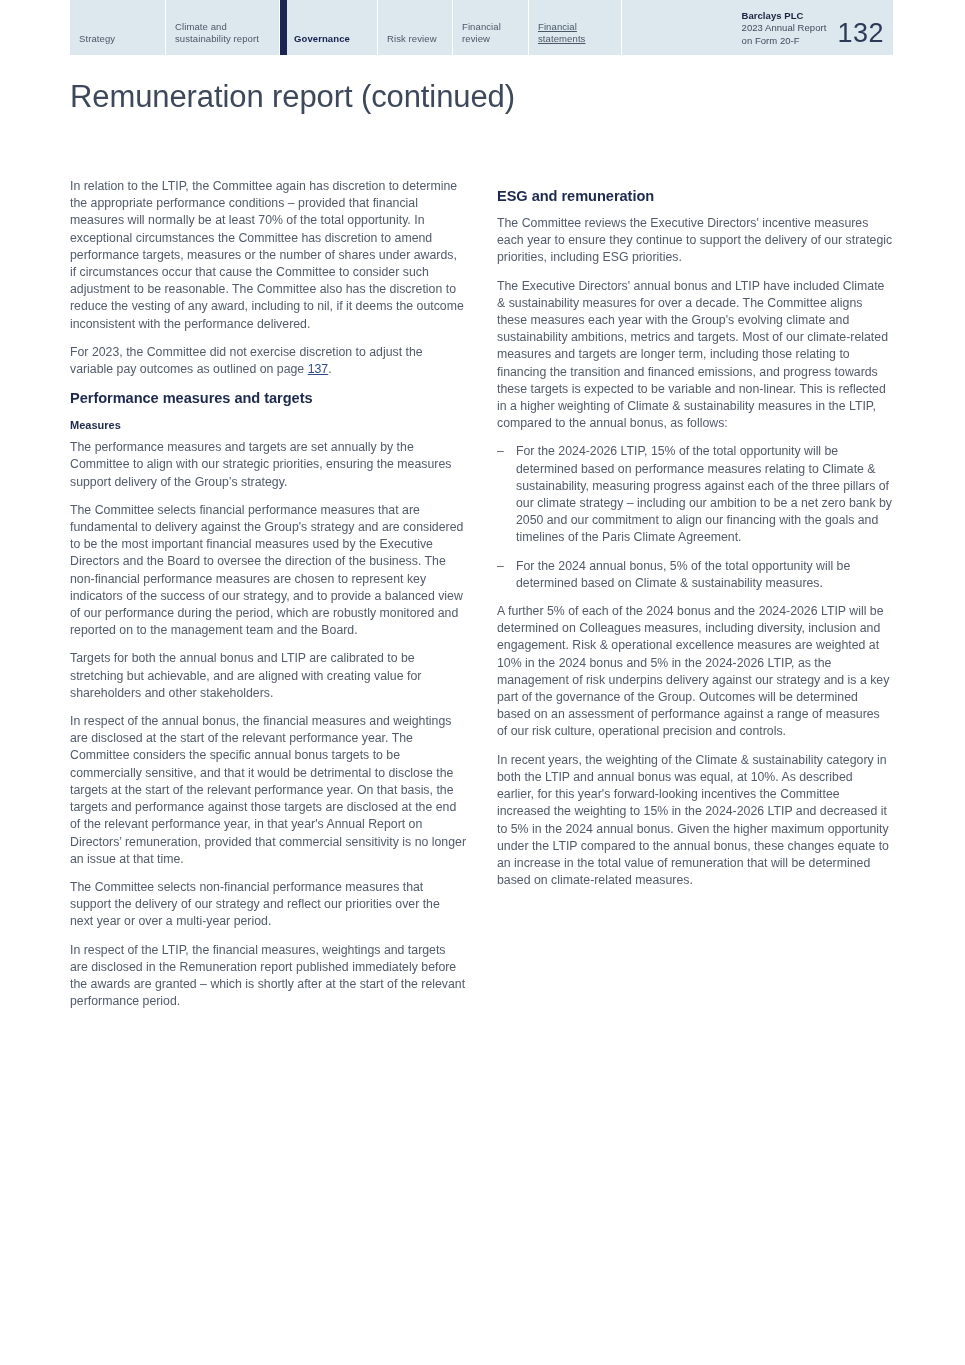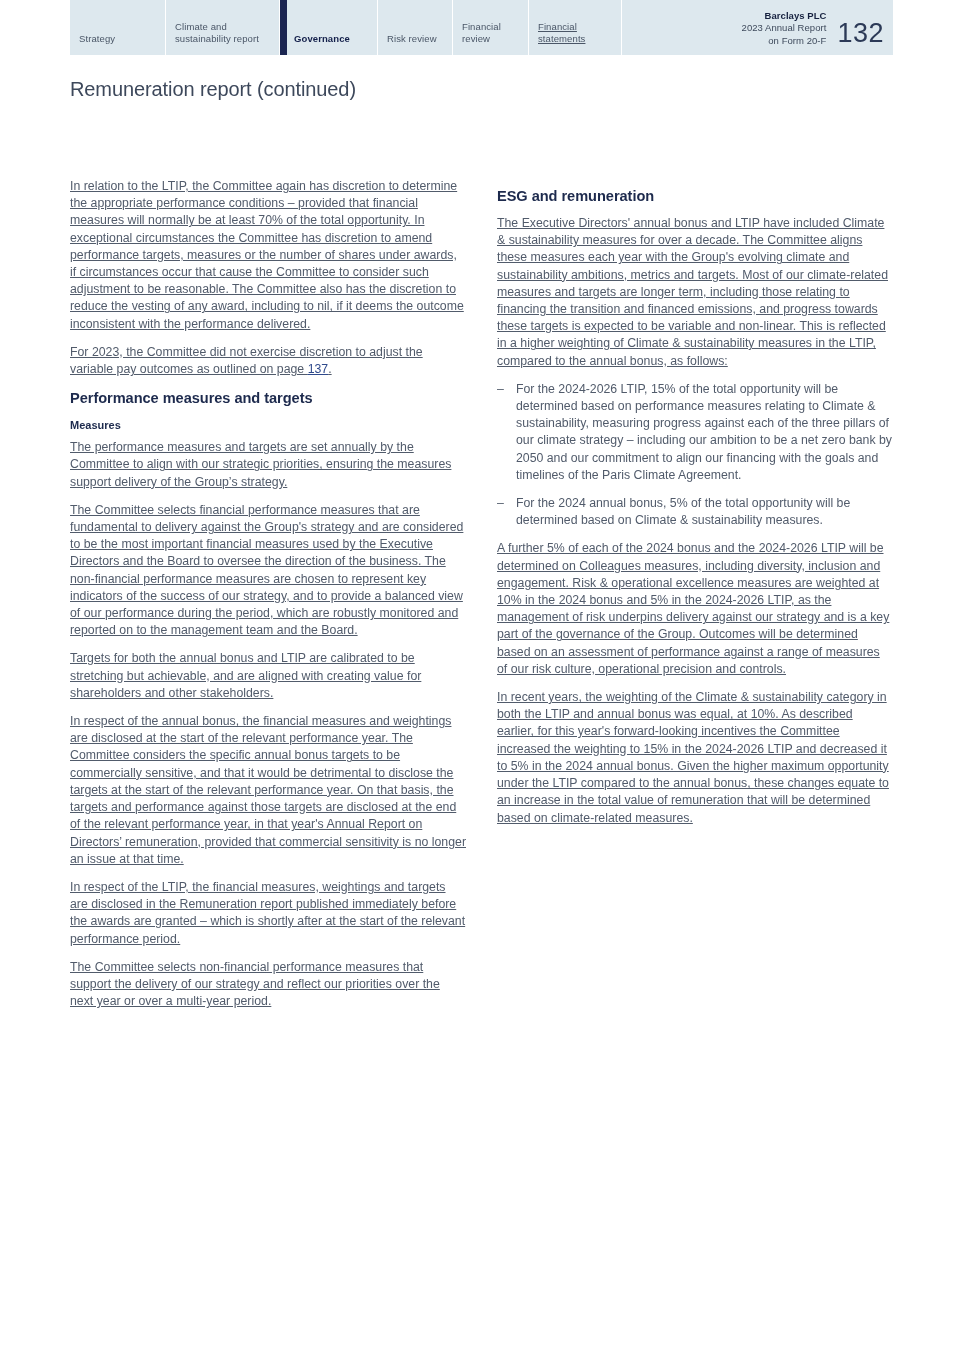--- a/index.html
+++ b/index.html
@@ -64,21 +64,21 @@
   }
 
   .header-right {
     flex: 1;
     display: flex;
     align-items: flex-end;
     justify-content: flex-end;
     padding: 0 9px 8px 0;
   }
   .report-meta {
-    text-align: right;
+    text-align: left;
     font-size: 9.5px;
     line-height: 12.4px;
     color: #3e4a5c;
     letter-spacing: 0.05px;
   }
   .report-meta .brand {
     font-weight: bold;
     color: #16213f;
   }
   .page-number {
@@ -88,21 +88,21 @@
     font-weight: 300;
     margin-left: 11px;
     letter-spacing: 0.5px;
   }
 
   
   .page-title {
     position: absolute;
     left: 70px;
     top: 60px;
-    font-size: 20px;
+    font-size: 31px;
     line-height: 32px;
     font-weight: 400;
     color: #3d485b;
     letter-spacing: -0.1px;
   }
 
   
   .columns {
     position: absolute;
     left: 70px;
@@ -113,21 +113,20 @@
   }
   .col {
     width: 396px;
   }
   p {
     margin: 0 0 11px 0;
     font-size: 12.3px;
     line-height: 17.2px;
     color: #515b6b;
     letter-spacing: 0.01px;
-    text-decoration: underline;
   }
   h2.sec-head {
     margin: 9px 0 9px 0;
     font-size: 14.6px;
     line-height: 19px;
     font-weight: bold;
     color: #1d2a4d;
     letter-spacing: -0.05px;
   }
   h3.sub-head {
@@ -212,27 +211,28 @@
     <p><span>For 2023, the Committee did not exercise discretion to adjust the variable pay outcomes as outlined on page </span><a class="page-link" href="#">137</a><span>.</span></p>
 
     <h2 class="sec-head">Performance measures and targets</h2>
 
     <h3 class="sub-head">Measures</h3>
     <p>The performance measures and targets are set annually by the Committee to align with our strategic priorities, ensuring the measures support delivery of the Group’s strategy.</p>
     <p>The Committee selects financial performance measures that are fundamental to delivery against the Group's strategy and are considered to be the most important financial measures used by the Executive Directors and the Board to oversee the direction of the business. The non-financial performance measures are chosen to represent key indicators of the success of our strategy, and to provide a balanced view of our performance during the period, which are robustly monitored and reported on to the management team and the Board.</p>
 
     <p>Targets for both the annual bonus and LTIP are calibrated to be stretching but achievable, and are aligned with creating value for shareholders and other stakeholders.</p>
     <p>In respect of the annual bonus, the financial measures and weightings are disclosed at the start of the relevant performance year. The Committee considers the specific annual bonus targets to be commercially sensitive, and that it would be detrimental to disclose the targets at the start of the relevant performance year. On that basis, the targets and performance against those targets are disclosed at the end of the relevant performance year, in that year's Annual Report on Directors’ remuneration, provided that commercial sensitivity is no longer an issue at that time.</p>
+    <p>The Committee selects non-financial performance measures that support the delivery of our strategy and reflect our priorities over the next year or over a multi-year period.</p>
     <p>In respect of the LTIP, the financial measures, weightings and targets are disclosed in the Remuneration report published immediately before the awards are granted – which is shortly after at the start of the relevant performance period.</p>
-    <p>The Committee selects non-financial performance measures that support the delivery of our strategy and reflect our priorities over the next year or over a multi-year period.</p>
   </div>
 
   <div class="col">
     <h2 class="sec-head">ESG and remuneration</h2>
 
+    <p>The Committee reviews the Executive Directors' incentive measures each year to ensure they continue to support the delivery of our strategic priorities, including ESG priorities.</p>
     <p>The Executive Directors' annual bonus and LTIP have included Climate &amp; sustainability measures for over a decade. The Committee aligns these measures each year with the Group's evolving climate and sustainability ambitions, metrics and targets. Most of our climate-related measures and targets are longer term, including those relating to financing the transition and financed emissions, and progress towards these targets is expected to be variable and non-linear. This is reflected in a higher weighting of Climate &amp; sustainability measures in the LTIP, compared to the annual bonus, as follows:</p>
 
     <ul class="dash-list">
       <li>
         <span class="dash">–</span>
         <span>For the 2024-2026 LTIP, 15% of the total opportunity will be determined based on performance measures relating to Climate &amp; sustainability, measuring progress against each of the three pillars of our climate strategy – including our ambition to be a net zero bank by 2050 and our commitment to align our financing with the goals and timelines of the Paris Climate Agreement.</span>
       </li>
       <li>
         <span class="dash">–</span>
         <span>For the 2024 annual bonus, 5% of the total opportunity will be determined based on Climate &amp; sustainability measures.</span>

